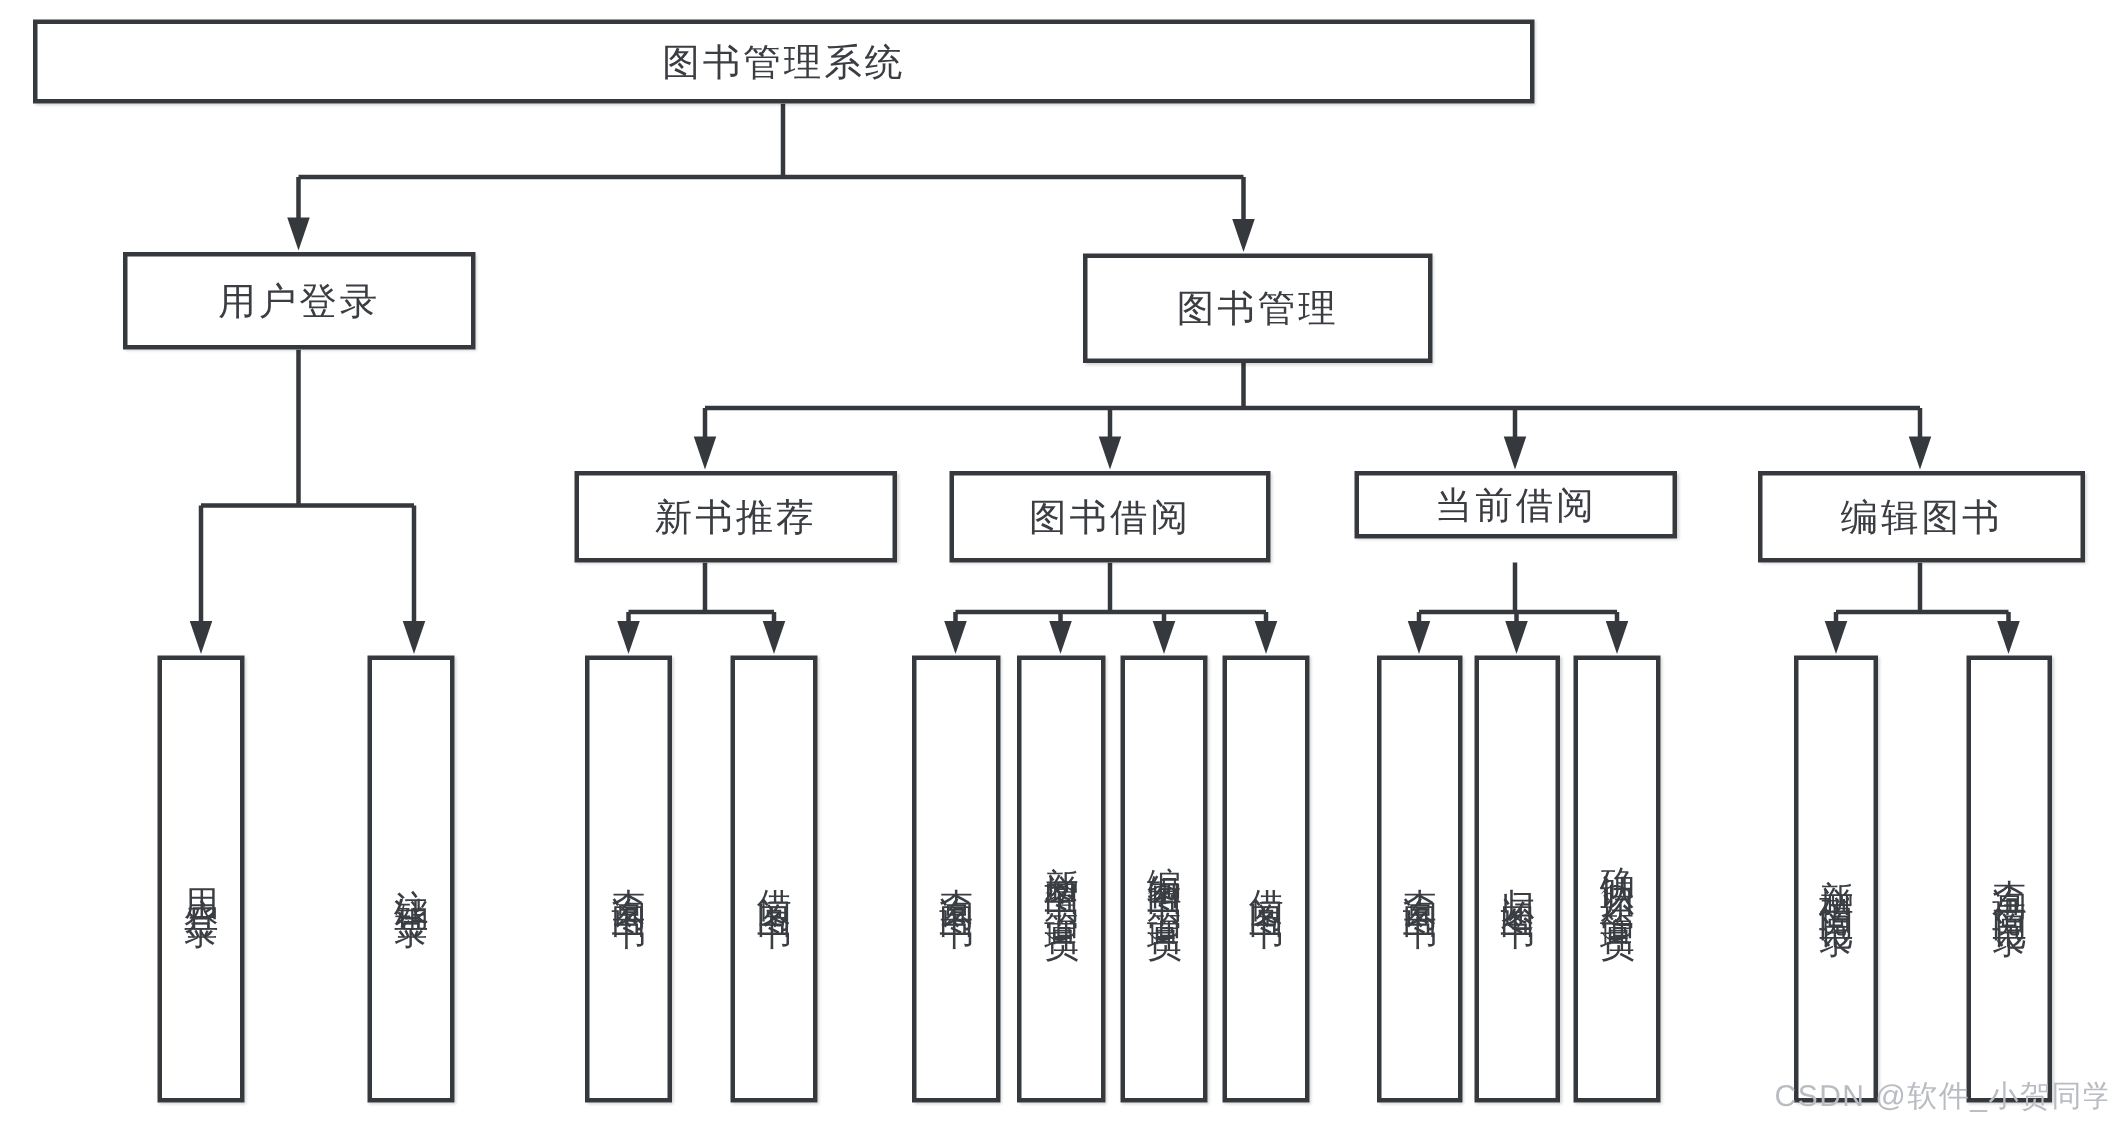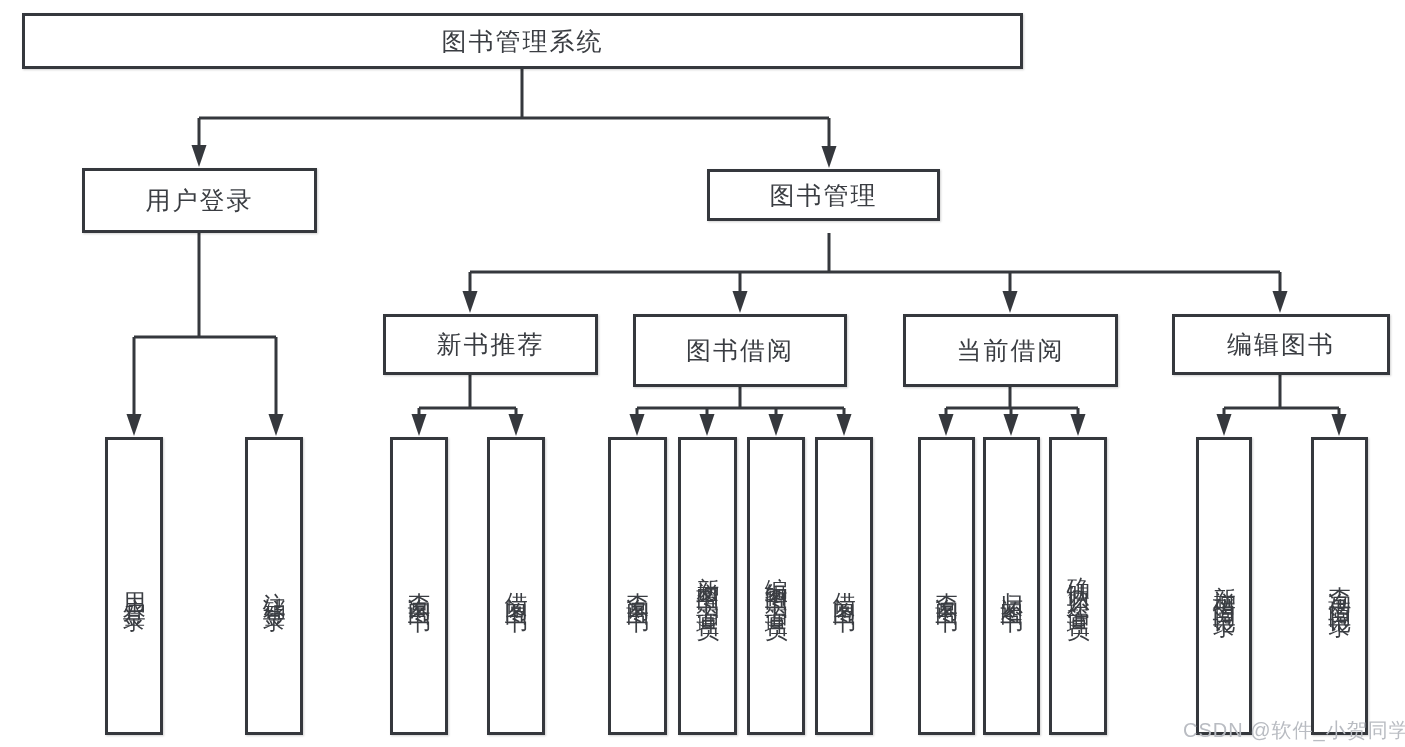--- a/index.html
+++ b/index.html
@@ -86,31 +86,31 @@
     </g>
   </svg>
 
   <div class="node" style="left:22px;top:13px;width:1001px;height:56px">
     <span class="hlabel">图书管理系统</span>
   </div>
 
   <div class="node" style="left:82px;top:168px;width:235px;height:65px">
     <span class="hlabel">用户登录</span>
   </div>
-  <div class="node" style="left:707px;top:169px;width:233px;height:52px">
+  <div class="node" style="left:722px;top:169px;width:233px;height:73px">
     <span class="hlabel">图书管理</span>
   </div>
 
   <div class="node" style="left:383px;top:314px;width:215px;height:61px">
     <span class="hlabel">新书推荐</span>
   </div>
-  <div class="node" style="left:633px;top:314px;width:214px;height:73px">
+  <div class="node" style="left:633px;top:314px;width:214px;height:61px">
     <span class="hlabel">图书借阅</span>
   </div>
-  <div class="node" style="left:903px;top:314px;width:215px;height:73px">
+  <div class="node" style="left:903px;top:314px;width:215px;height:45px">
     <span class="hlabel">当前借阅</span>
   </div>
   <div class="node" style="left:1172px;top:314px;width:218px;height:61px">
     <span class="hlabel">编辑图书</span>
   </div>
 
   <div class="node" style="left:105px;top:437px;width:58px;height:298px">
     <span class="vlabel">用户登录</span>
   </div>
   <div class="node" style="left:245px;top:437px;width:58px;height:298px">

